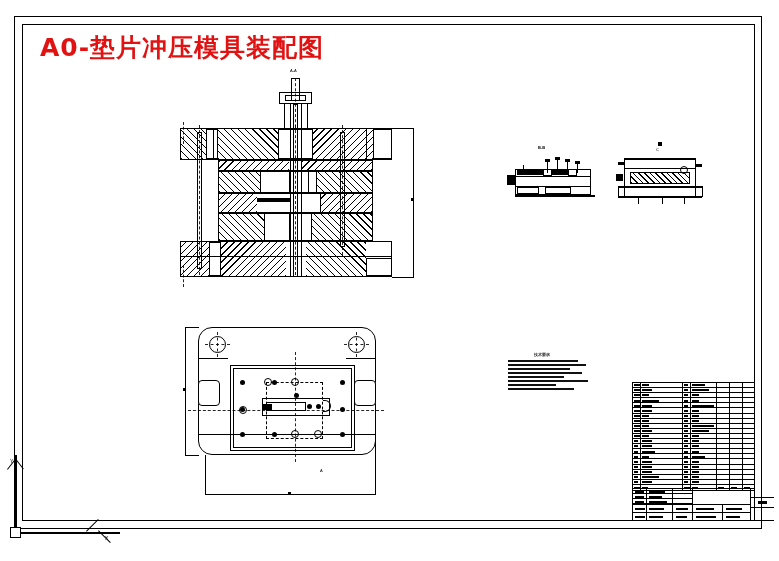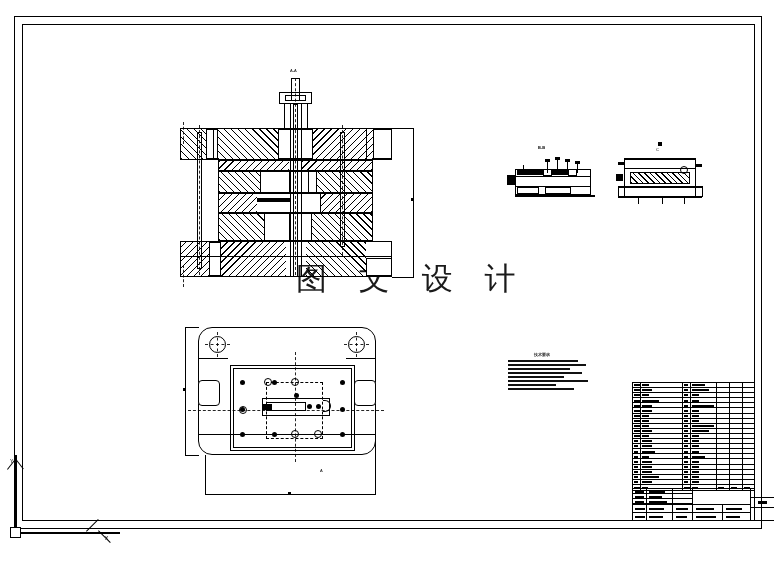--- a/index.html
+++ b/index.html
@@ -84,22 +84,22 @@
           border:1.4px solid #000;box-sizing:border-box;background:#fff;}
 </style>
 </head>
 <body>
 
 <div id="page">
 
   <div class="frame-outer"></div>
   <div class="frame-inner"></div>
 
-
-  <div class="watermark">图 文 设 计</div>
+  <div class="sheet-title">A0-垫片冲压模具装配图</div>
+
 
   <div id="sectionview">
 
     <div class="tiny" style="left:110px;top:-2px;">A-A</div>
     <div class="ln vl" style="left:111px;top:8px;height:22px;"></div>
     <div class="ln vl" style="left:119px;top:8px;height:22px;"></div>
     <div class="ln hl" style="left:111px;top:8px;width:9px;"></div>
     <div class="dashdot-v" style="left:115px;top:8px;height:70px;"></div>
 
     <div class="rect2" style="left:99px;top:22px;width:33px;height:12px;"></div>

